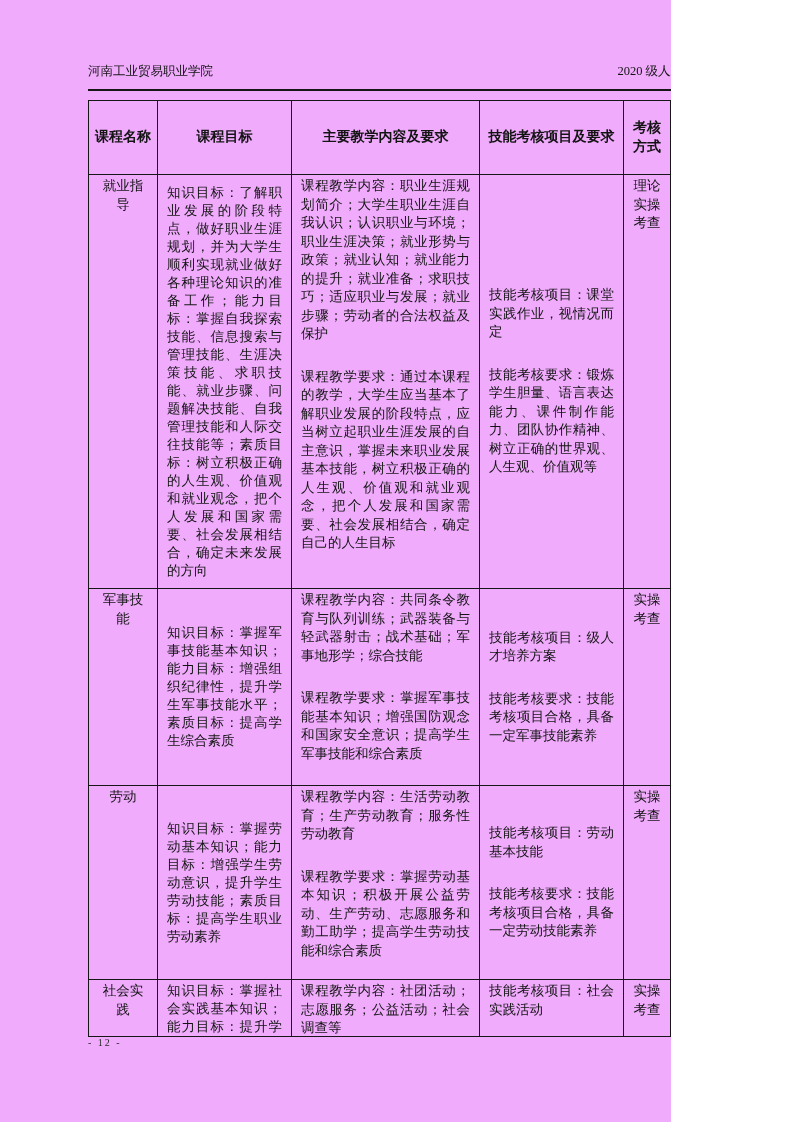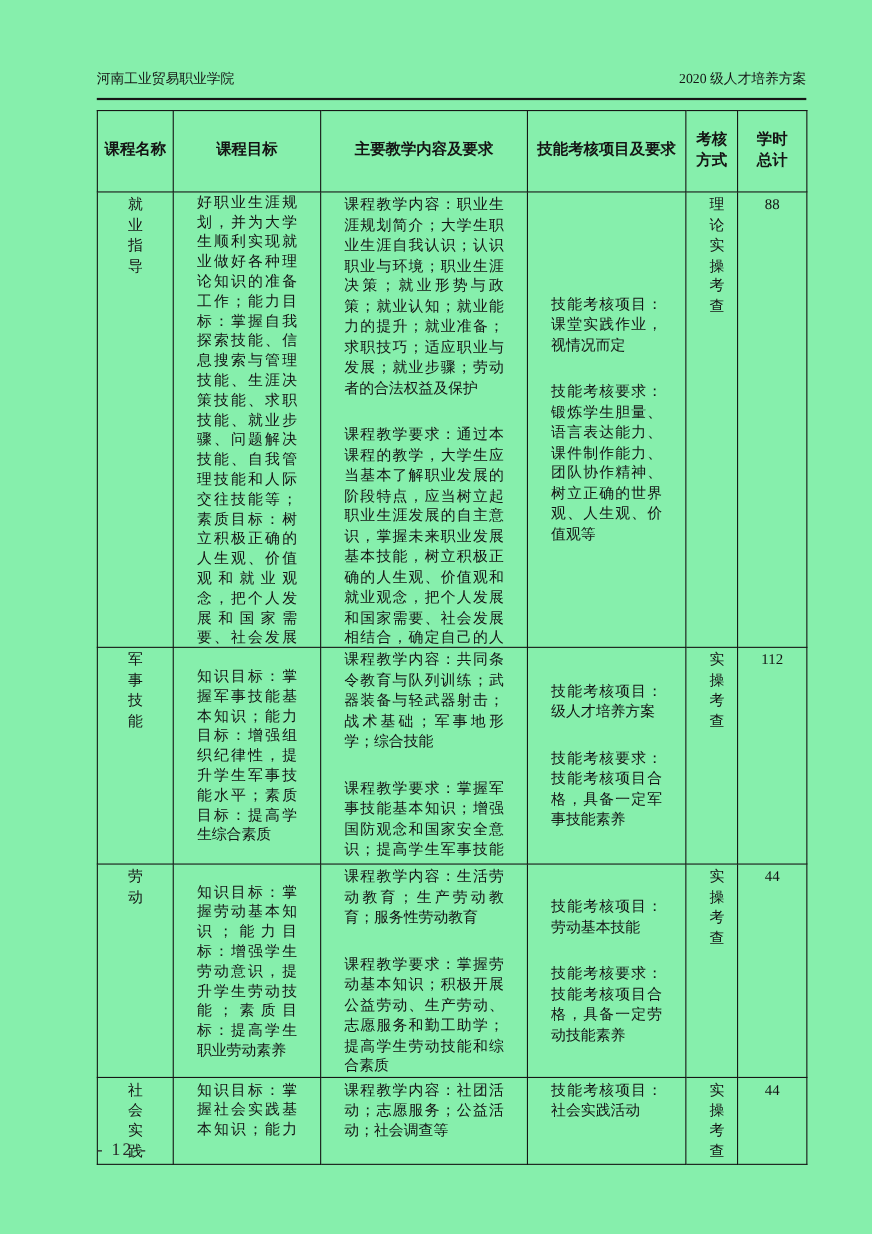--- a/index.html
+++ b/index.html
@@ -1,54 +1,54 @@
 <!DOCTYPE html>
 <html><head>
 <meta charset="utf-8">
 <style>
   html,body { margin:0; padding:0; background:#ffffff; }
   .page {
-    position:relative; width:793px; height:1122px; background:#86efac;
+    position:relative; width:671px; height:1122px; background:#f0abfc;
     font-family:"Liberation Serif","DejaVu Serif",serif; color:#141414;
     overflow:hidden;
   }
   .doc-header {
     position:absolute; left:88px; top:63px; width:645px;
     display:flex; justify-content:space-between;
     font-size:12.5px; line-height:16px;
   }
   .header-rule {
     position:absolute; left:88px; top:89px; width:645px; height:2px;
     background:#161616;
   }
   table.tt {
     position:absolute; left:88px; top:100px; width:645px;
     border-collapse:collapse; table-layout:fixed;
     font-size:13.5px; line-height:18.5px;
   }
-  .tt th, .tt td { border:1.5px solid #161616; padding:2px 21px; vertical-align:top; }
+  .tt th, .tt td { border:1.5px solid #161616; padding:2px 9px; vertical-align:top; }
   .tt thead th {
     height:44px; vertical-align:middle; text-align:center;
     font-size:14px; font-weight:bold; padding:2px 3px;
   }
   .hw { width:32px; margin:16px auto; }
   
   .cb { overflow:hidden; }
   .r1 .cb { height:409px; }
   .r2 .cb { height:192px; }
   .r3 .cb { height:189px; }
   .r4 .cb { height:52px; }
   .mid { display:flex; flex-direction:column; justify-content:center; }
   .c1, .c5, .c6 { text-align:center; vertical-align:middle; }
   .c2 .cb { line-height:18px; }
   .p { text-align:justify; }
   .p + .p { margin-top:24px; }
   .footer {
     position:absolute; left:88px; top:1037px;
-    font-size:16px; letter-spacing:2px; color:#2a2a2a;text-align:center;
+    font-size:10px; letter-spacing:2px; color:#2a2a2a;text-align:center;
   }
 </style>
 </head>
 <body>
 
 <div class="page">
 
   <div class="doc-header">
     <span>河南工业贸易职业学院</span>
     <span>2020 级人才培养方案</span>

